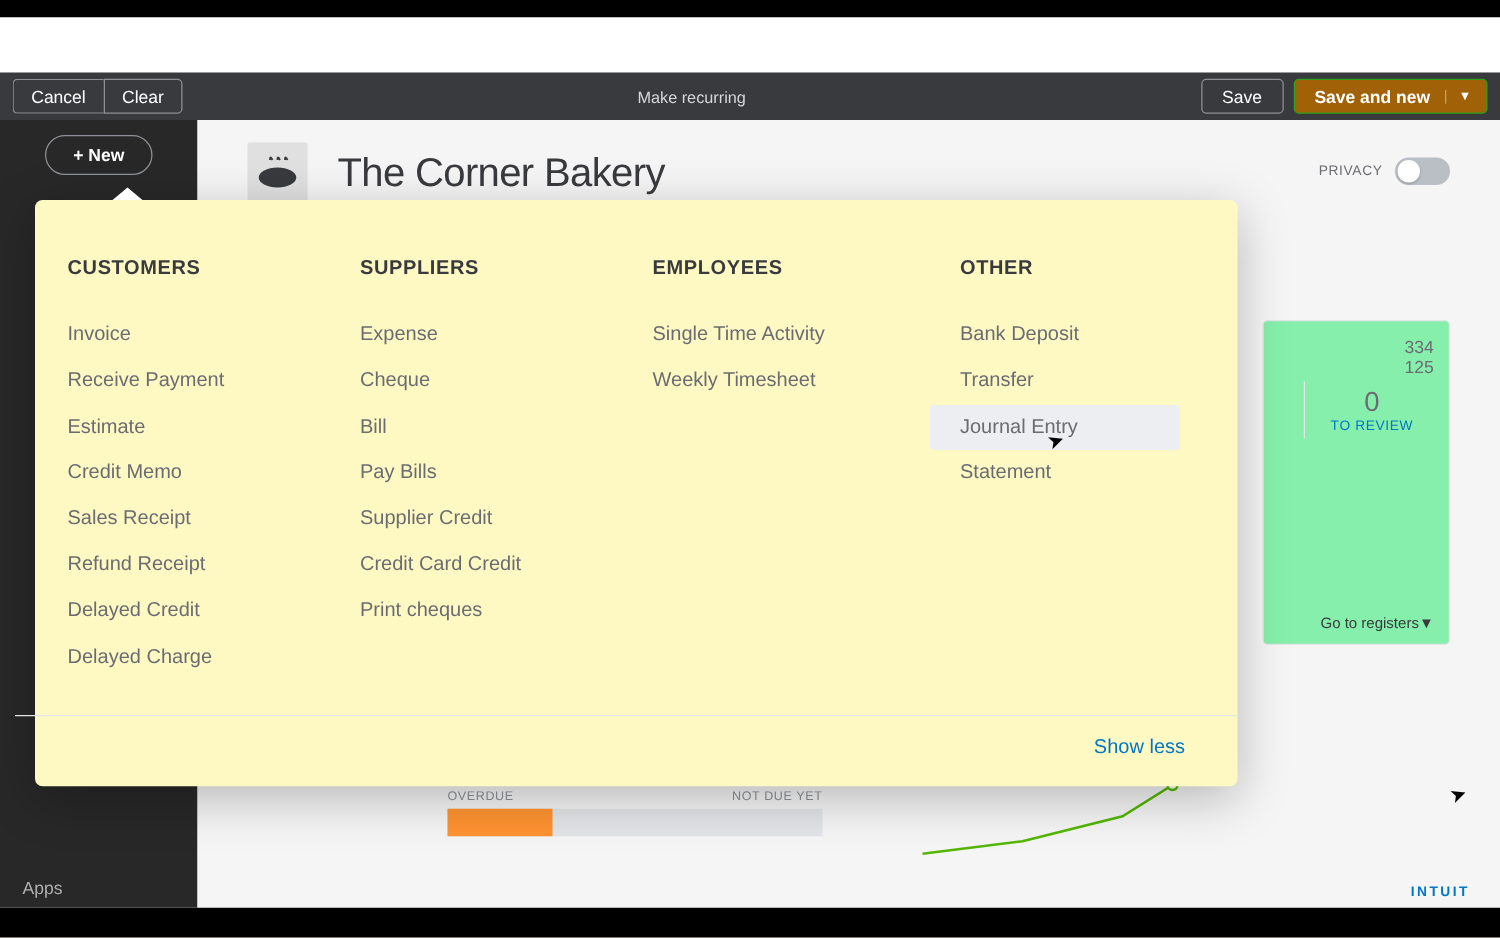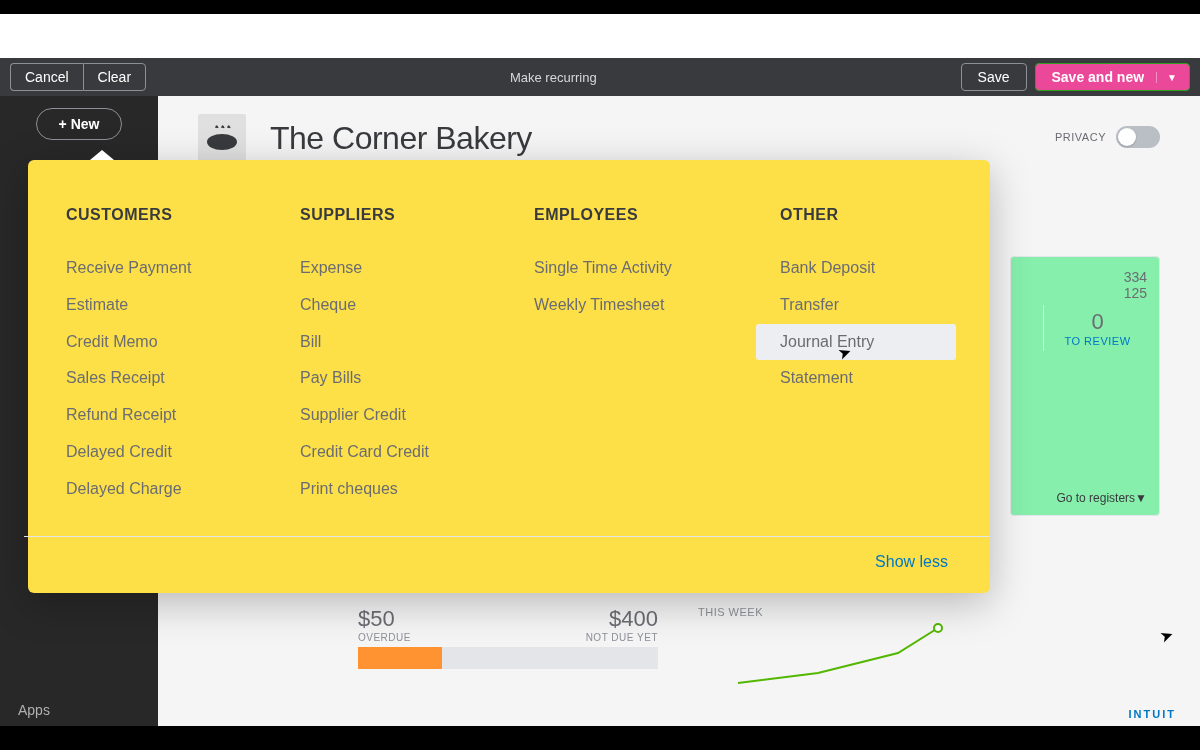--- a/index.html
+++ b/index.html
@@ -7,21 +7,21 @@
 .viewport { position: absolute; top: 14px; left: 0; right: 0; bottom: 24px; background: #f5f5f5; }
 .whitebar { height: 44px; background: #fff; }
 .topbar { height: 38px; background: #393a3d; display: flex; align-items: center; padding: 0 10px; justify-content: space-between; }
 .topbar-left { display: flex; gap: 0; }
 .btn-outline { background: transparent; border: 1px solid #8d9096; color: #fff; padding: 5px 14px; font-size: 14px; cursor: pointer; }
 .btn-outline:first-child { border-radius: 4px 0 0 4px; border-right: none; }
 .btn-outline:last-child { border-radius: 0 4px 4px 0; }
 .topbar-center { color: #d4d7dc; font-size: 13px; }
 .topbar-right { display: flex; gap: 8px; align-items: center; }
 .btn-save { background: transparent; border: 1px solid #8d9096; color: #fff; padding: 5px 16px; font-size: 14px; border-radius: 4px; cursor: pointer; }
-.btn-primary { background: #ec4899; border: 1px solid #2ca01c; color: #fff; padding: 5px 12px 5px 16px; font-size: 14px; border-radius: 4px; cursor: pointer; display: flex; align-items: center; gap: 12px; font-weight: 600; }
+.btn-primary { background: #a16207; border: 1px solid #2ca01c; color: #fff; padding: 5px 12px 5px 16px; font-size: 14px; border-radius: 4px; cursor: pointer; display: flex; align-items: center; gap: 12px; font-weight: 600; }
 .btn-primary .caret { border-left: 1px solid rgba(255,255,255,0.4); padding-left: 10px; font-size: 10px; }
 .content-area { position: relative; height: calc(100% - 82px); display: flex; }
 .sidebar { width: 158px; background: #282828; color: #fff; padding-top: 12px; position: relative; }
 .new-btn { margin: 0 auto; display: block; background: transparent; border: 1.5px solid #8d9096; color: #fff; border-radius: 18px; padding: 7px 22px; font-size: 14px; font-weight: 600; cursor: pointer; }
 .sidebar-bottom { position: absolute; bottom: 8px; left: 18px; color: #b0b0b0; font-size: 14px; }
 .main { flex: 1; background: #f5f5f5; padding: 18px 36px 0 40px; position: relative; }
 .company-row { display: flex; align-items: center; gap: 24px; margin-bottom: 14px; }
 .logo-box { width: 48px; height: 48px; background: #e0e0e0; border-radius: 2px; display: flex; align-items: center; justify-content: center; font-size: 20px; }
 .company-name { font-size: 32px; font-weight: 300; color: #393a3d; letter-spacing: -0.5px; }
 .privacy-row { position: absolute; top: 30px; right: 40px; display: flex; align-items: center; gap: 10px; font-size: 11px; color: #6b6c72; letter-spacing: 0.5px; }
@@ -36,21 +36,21 @@
 .chart-left { width: 300px; }
 .chart-right { flex: 1; }
 .amt-row { display: flex; justify-content: space-between; margin-bottom: 2px; }
 .amt-big { font-size: 22px; color: #6b6c72; }
 .amt-sub { font-size: 10px; color: #8d9096; letter-spacing: 0.5px; }
 .bar { height: 22px; background: #e3e5e8; margin-top: 4px; position: relative; }
 .bar-fill { height: 100%; background: #ff9331; width: 28%; }
 .week-lbl { font-size: 11px; color: #8d9096; letter-spacing: 0.5px; }
 .intuit { position: absolute; bottom: 6px; right: 24px; font-size: 11px; color: #0077c5; font-weight: 700; letter-spacing: 2px; }
 
-.mega { position: absolute; top: 160px; left: 28px; width: 962px; background: #fde047; border-radius: 6px; box-shadow: 0 10px 40px rgba(0,0,0,0.25); padding: 46px 42px 22px 38px; z-index: 50; }
+.mega { position: absolute; top: 160px; left: 28px; width: 962px; background: #fef9c3; border-radius: 6px; box-shadow: 0 10px 40px rgba(0,0,0,0.25); padding: 46px 42px 22px 26px; z-index: 50; }
 .mega::before { content: ''; position: absolute; top: -10px; left: 62px; width: 0; height: 0; border-left: 12px solid transparent; border-right: 12px solid transparent; border-bottom: 10px solid #fff; }
 .mega-cols { display: flex; gap: 0; }
 .mega-col { flex: 0 0 auto; }
 .mega-col.c1 { width: 234px; }
 .mega-col.c2 { width: 234px; }
 .mega-col.c3 { width: 246px; }
 .mega-col.c4 { width: 210px; }
 .mega-head { font-size: 16px; font-weight: 700; color: #393a3d; letter-spacing: 0.5px; margin-bottom: 26px; }
 .mega-item { font-size: 16px; color: #6b6c72; padding: 8px 10px 8px 0; cursor: pointer; border-radius: 3px; line-height: 1.3; }
 .mega-item.highlight { background: #eceef1; margin-left: -24px; padding-left: 24px; padding-right:40px; width: 200px; }
@@ -142,20 +142,21 @@
     </div>
   </div>
 
   <div class="intuit">INTUIT</div>
 </div>
 
 <div class="mega">
   <div class="mega-cols" id="mega-cols">
       <div class="mega-col c1">
         <div class="mega-head">CUSTOMERS</div>
+        <div class="mega-item">Invoice</div>
         <div class="mega-item">Receive Payment</div>
         <div class="mega-item">Estimate</div>
         <div class="mega-item">Credit Memo</div>
         <div class="mega-item">Sales Receipt</div>
         <div class="mega-item">Refund Receipt</div>
         <div class="mega-item">Delayed Credit</div>
         <div class="mega-item">Delayed Charge</div>
       </div>
       <div class="mega-col c2">
         <div class="mega-head">SUPPLIERS</div>

